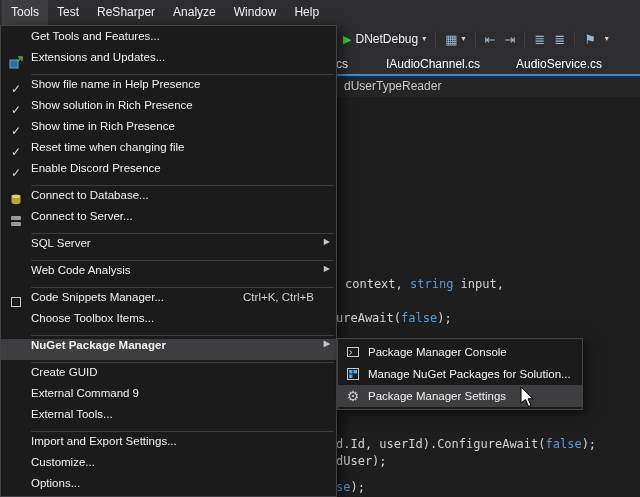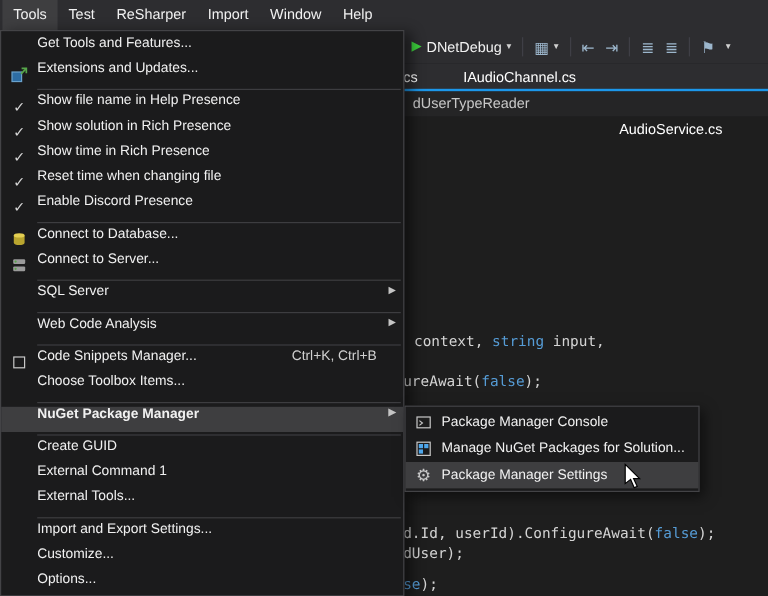--- a/index.html
+++ b/index.html
@@ -22,21 +22,21 @@
   .g-caret{color:#d0d0d0;font-size:8px;}
   .g-icon{color:#9cb6cc;font-size:13px;}
   .tb-label{color:#f1f1f1;font-size:12px;}
   .tb-sep{width:1px;height:16px;background:#3f3f46;}
   
   .tabrow{position:absolute;top:53px;left:0;right:0;height:23px;background:#2d2d30;z-index:4;}
   .tabrow::after{content:"";position:absolute;left:0;right:0;bottom:0;height:2px;background:#1c97ea;}
   .tab{position:absolute;top:1px;height:20px;line-height:20px;font-size:12px;color:#ffffff;padding:0 8px;white-space:nowrap;}
   .tab.t1{left:328px;}
   .tab.t2{left:378px;}
-  .tab.t3{left:508px;margin-top:44px;}
+  .tab.t3{left:508px;}
   
   .breadcrumb{position:absolute;top:76px;left:0;right:0;height:21px;background:#252526;
     color:#c8c8c8;font-size:12px;line-height:21px;padding-left:344px;z-index:3;}
   
   .editor{position:absolute;top:97px;left:0;right:0;bottom:0;background:#1e1e1e;z-index:1;}
   .code{position:absolute;font-family:"DejaVu Sans Mono",monospace;font-size:12px;color:#d4d4d4;white-space:pre;}
   .code .kw{color:#569cd6;}
   .l0{left:345px;top:180px;}
   .l1{left:336px;top:214px;}
   .l2{left:336px;top:340px;}
@@ -64,21 +64,21 @@
   
   .cursor{position:absolute;left:520px;top:386px;z-index:20;pointer-events:none;}
 </style>
 </head>
 <body>
 
 <div class="menubar">
   <div class="mb-item open">Tools</div>
   <div class="mb-item">Test</div>
   <div class="mb-item">ReSharper</div>
-  <div class="mb-item">Import</div>
+  <div class="mb-item">Analyze</div>
   <div class="mb-item">Window</div>
   <div class="mb-item">Help</div>
 </div>
 
 <div class="toolbar">
   <span class="tb-group">
     <span class="glyph g-run">▶</span>
     <span class="tb-label">DNetDebug</span>
     <span class="glyph g-caret">▾</span>
   </span>
@@ -231,21 +231,21 @@
   </div>
 
   <div class="msep"></div>
 
   <div class="mi">
     <span class="gut"></span>
     <span class="lbl">Create GUID</span>
   </div>
   <div class="mi">
     <span class="gut"></span>
-    <span class="lbl">External Command 1</span>
+    <span class="lbl">External Command 9</span>
   </div>
   <div class="mi">
     <span class="gut"></span>
     <span class="lbl">External Tools...</span>
   </div>
 
   <div class="msep"></div>
 
   <div class="mi">
     <span class="gut"></span>

